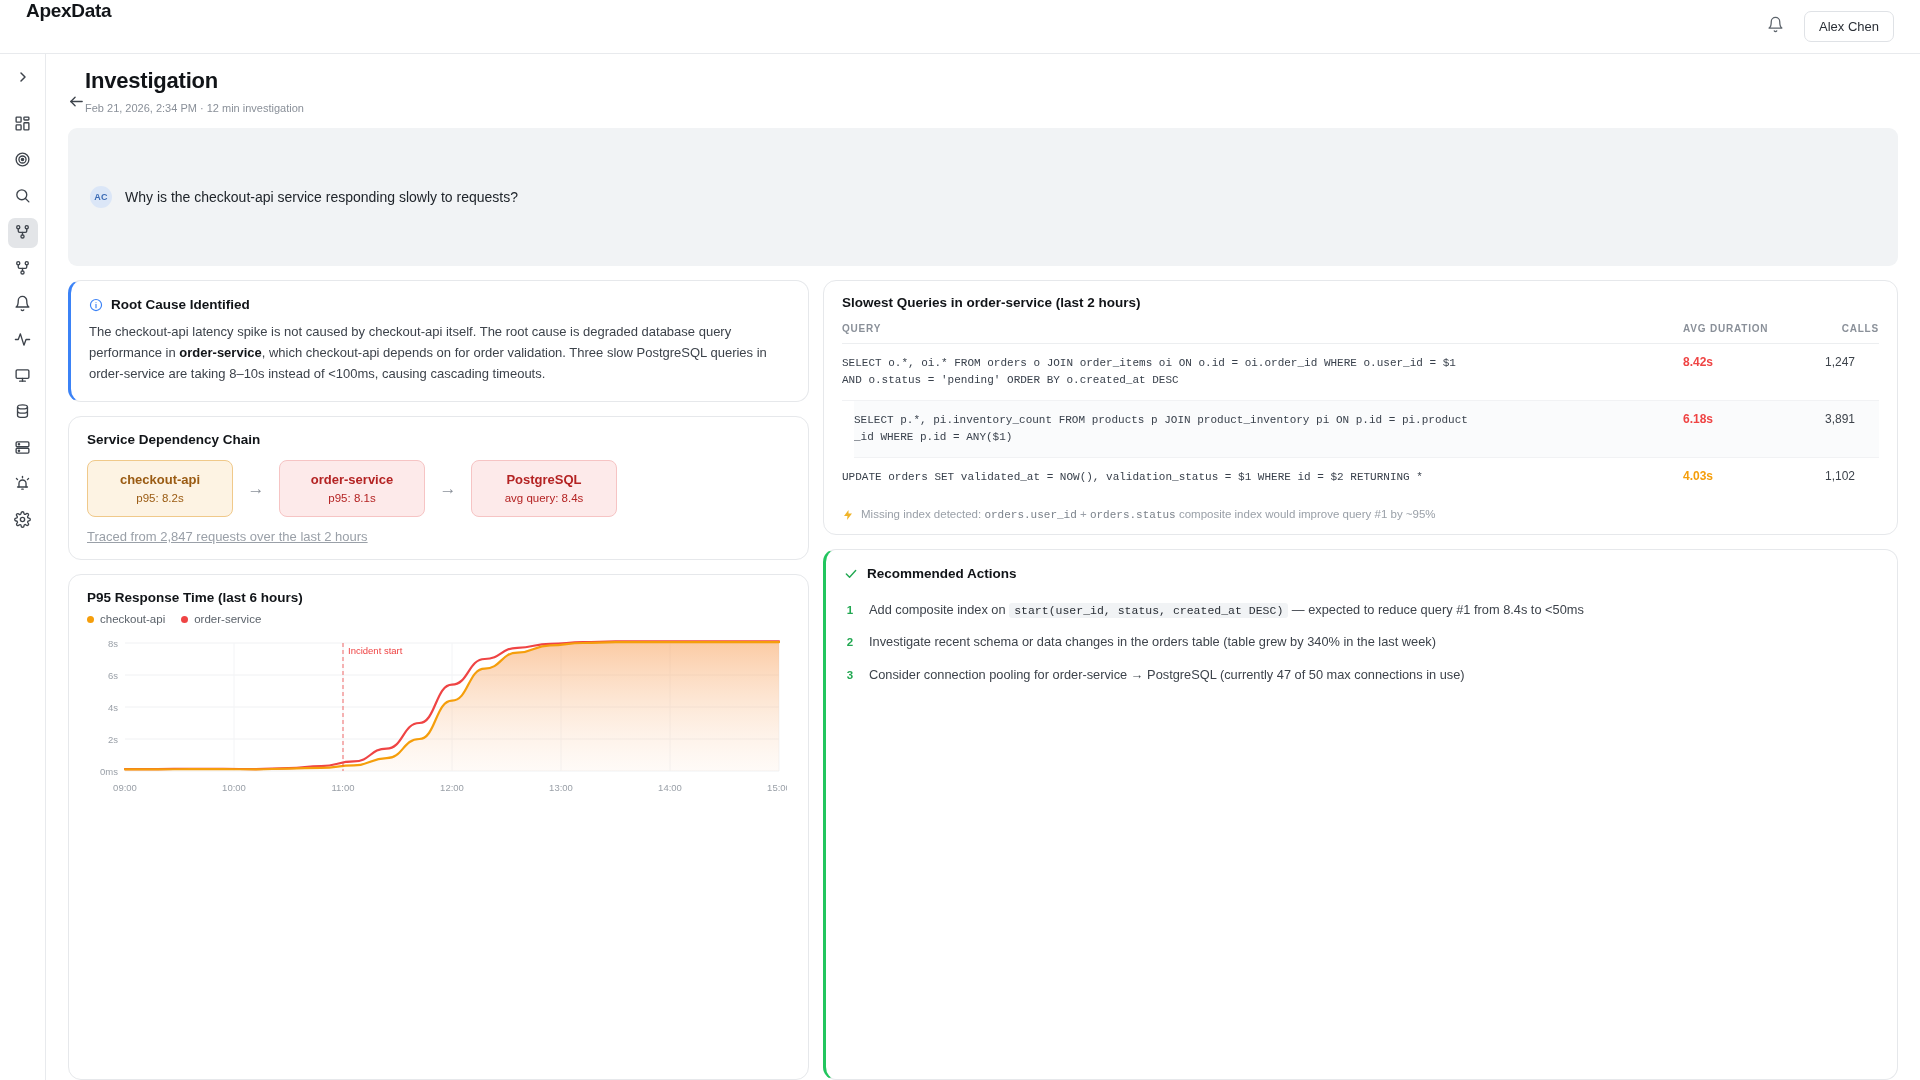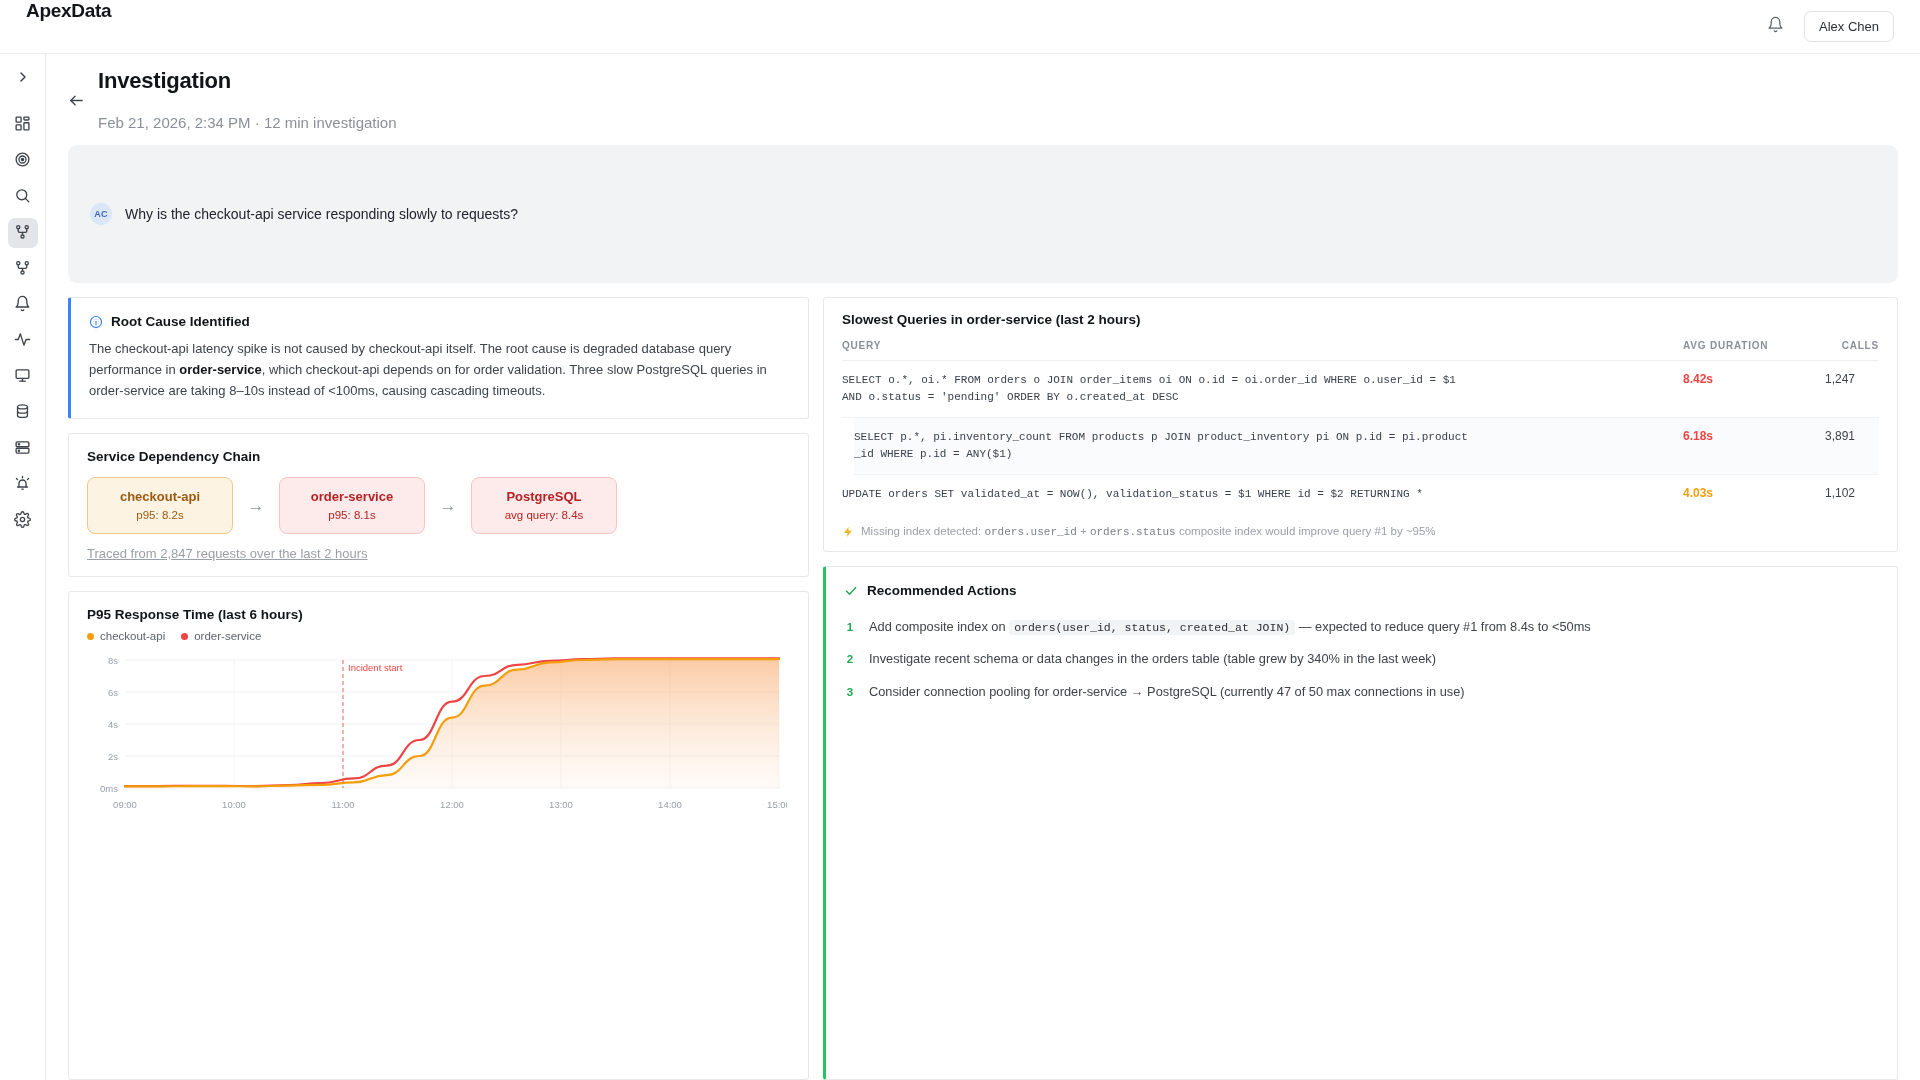--- a/index.html
+++ b/index.html
@@ -47,24 +47,24 @@
     display: flex; align-items: center; justify-content: center;
     border-radius: 7px; color: #3d434b; cursor: pointer;
   }
   .sb-icon.active { background: #e3e5e8; }
   .sb-sep { height: 10px; }
 
   
   .main { flex: 1; min-width: 0; display: flex; flex-direction: column; background: #fff; }
 
   .page-head { padding: 14px 0 14px 22px; }
-  .head-row { display: flex; align-items: center; gap: 13px; }
+  .head-row { display: flex; align-items: flex-end; }
   .back-btn { color: #3d434b; cursor: pointer; margin-top: 5px; }
   .page-title { font-size: 22px; font-weight: 700; color: #111418; letter-spacing: -0.2px; }
-  .page-sub { font-size: 15px; color: #8a9099; margin-top: 20px; }
+  .page-sub { font-size: 11px; color: #8a9099; margin-top: 8px; }
 
   .content { flex: 1; min-height: 0; padding: 0 22px 0 22px; display: flex; flex-direction: column; }
 
   
   .question-wrap {
     background: #f1f3f5; border-radius: 9px;
     height: 138px; margin-bottom: 14px;
     display: flex; align-items: center; padding: 16px 22px;
   }
   .q-row { display: flex; align-items: center; gap: 13px; }
@@ -76,21 +76,21 @@
     letter-spacing: 0.2px;
   }
   .q-text { font-size: 14px; color: #20252b; }
 
   
   .cols { flex: 1; display: flex; gap: 14px; min-height: 0; }
   .col-left { width: 741px; flex: 0 0 741px; display: flex; flex-direction: column; gap: 14px; }
   .col-right { flex: 1; display: flex; flex-direction: column; gap: 14px; min-width: 0; }
 
   .card {
-    background: #fff; border: 1px solid #e6e8eb; border-radius: 3px;
+    background: #fff; border: 1px solid #e6e8eb; border-radius: 13px;
   }
 
   
   .rootcause { border-left: 3px solid #3b82f6; padding: 16px 20px 17px 18px; }
   .rc-head { display: flex; align-items: center; gap: 8px; margin-bottom: 9px; }
   .rc-title { font-size: 13.5px; font-weight: 700; color: #111418; }
   .rc-body { font-size: 13px; line-height: 1.62; color: #3d434b; }
   .rc-body b { color: #111418; font-weight: 700; }
 
   
@@ -464,21 +464,21 @@
                 <span style="color:#22a852;display:flex">
                   <svg width="14" height="14" viewBox="0 0 24 24" fill="none" stroke="currentColor" stroke-width="2.4" stroke-linecap="round" stroke-linejoin="round">
                       <polyline points="4 12 9.5 17.5 20 6"></polyline>
                     </svg>
                 </span>
                 <div class="rec-title">Recommended Actions</div>
               </div>
 
               <div class="rec-item">
                 <div class="rec-num">1</div>
-                <div class="rec-text"><span>Add composite index on </span><code>orders(user_id, status, created_at JOIN)</code><span> — expected to reduce query #1 from 8.4s to &lt;50ms</span></div>
+                <div class="rec-text"><span>Add composite index on </span><code>start(user_id, status, created_at DESC)</code><span> — expected to reduce query #1 from 8.4s to &lt;50ms</span></div>
               </div>
               <div class="rec-item">
                 <div class="rec-num">2</div>
                 <div class="rec-text">Investigate recent schema or data changes in the orders table (table grew by 340% in the last week)</div>
               </div>
               <div class="rec-item">
                 <div class="rec-num">3</div>
                 <div class="rec-text">Consider connection pooling for order-service → PostgreSQL (currently 47 of 50 max connections in use)</div>
               </div>
             </div>

